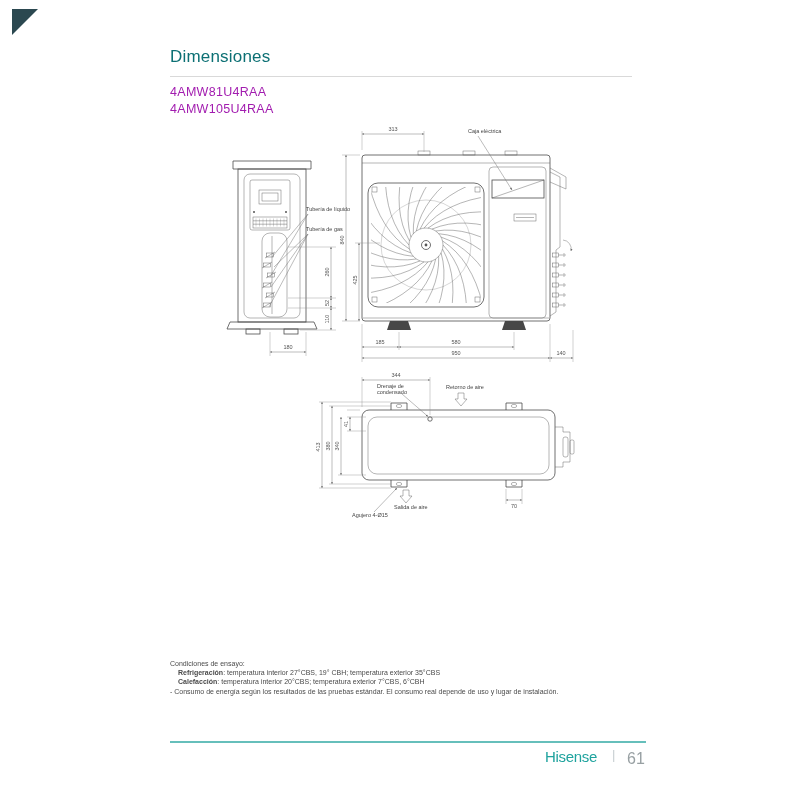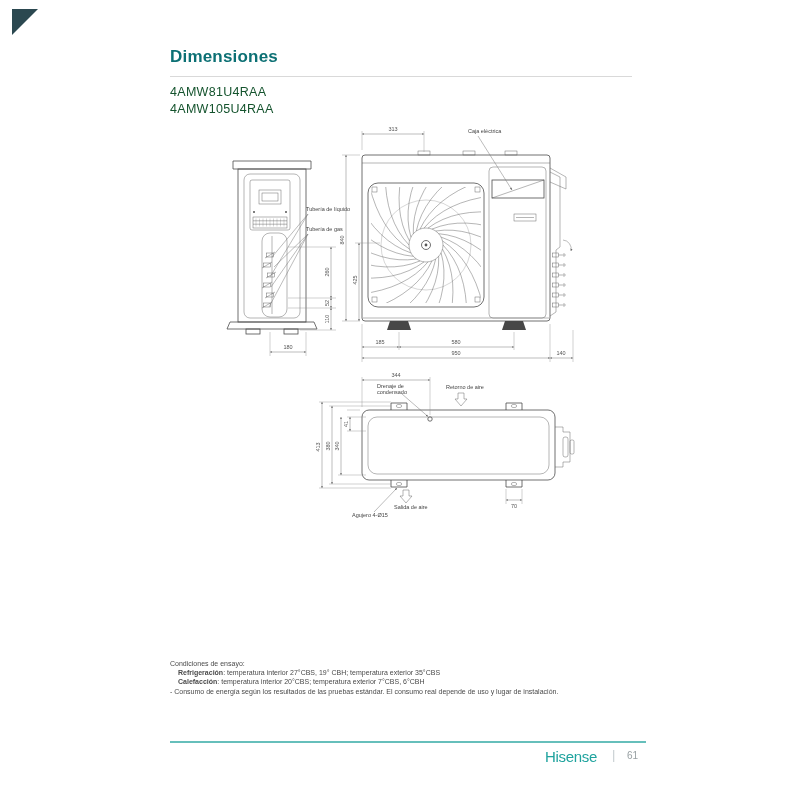--- a/index.html
+++ b/index.html
@@ -1,30 +1,30 @@
 <!DOCTYPE html>
 <html style="--teal: #1FA39E; --title: #0C7074; --rule-teal: #66BFBB; --triangle: #2B4850;"><head>
 <meta charset="utf-8">
 <style>
   html,body{margin:0;padding:0}
   body{width:800px;height:800px;background:#fff;position:relative;overflow:hidden;
        font-family:"Liberation Sans",sans-serif;}
   .corner-tri{position:absolute;left:12px;top:9px;width:26px;height:26px;
        clip-path:polygon(0 0,100% 0,0 100%);background:var(--triangle,#2B4850);}
-  .title{position:absolute;left:170px;top:47px;font-size:17px;font-weight:bold;
+  .title{position:absolute;left:170px;top:47px;font-size:17px;font-weight:normal;
        color:var(--title,#0C7074);letter-spacing:.2px;}
   .title-rule{position:absolute;left:170px;top:76px;width:462px;height:1px;background:#d9d9d9;}
-  .models{position:absolute;left:170px;top:84px;font-size:12.5px;color:#14532d;line-height:17px;letter-spacing:.3px;}
+  .models{position:absolute;left:170px;top:84px;font-size:12.5px;color:#a21caf;line-height:17px;letter-spacing:.3px;}
   .conditions{position:absolute;left:170px;top:659px;font-size:7px;color:#4a4a4a;line-height:9.2px;}
   .conditions .ind{padding-left:8px;}
   .footer-rule{position:absolute;left:170px;top:741px;width:476px;height:1.5px;background:var(--rule-teal,#66BFBB);}
   .brand{position:absolute;left:545px;top:748px;font-size:15px;font-weight:normal;
        color:var(--teal,#1FA39E);letter-spacing:-.3px;}
   .brand-sep{position:absolute;left:612px;top:747px;font-size:13px;color:#c7ced1;font-weight:300;}
-  .page-num{position:absolute;left:627px;top:750px;font-size:10px;color:#98a0a3;}
+  .page-num{position:absolute;left:627px;top:750px;font-size:16px;color:#98a0a3;}
   svg{position:absolute;left:165px;top:120px;}
   svg text{font-family:"Liberation Sans",sans-serif;}
   .ln{fill:none;stroke:#4d4d4d;stroke-width:.8;}
   .thin{fill:none;stroke:#5c5c5c;stroke-width:.45;}
   .dim{fill:none;stroke:#787878;stroke-width:.5;}
   .ext{fill:none;stroke:#8a8a8a;stroke-width:.4;}
   .dl{marker-start:url(#ar);marker-end:url(#ar);}
   .dle{marker-end:url(#ar);}
   .dt{font-size:5.5px;fill:#555;}
   .lbl{font-size:5.5px;fill:#444;}

